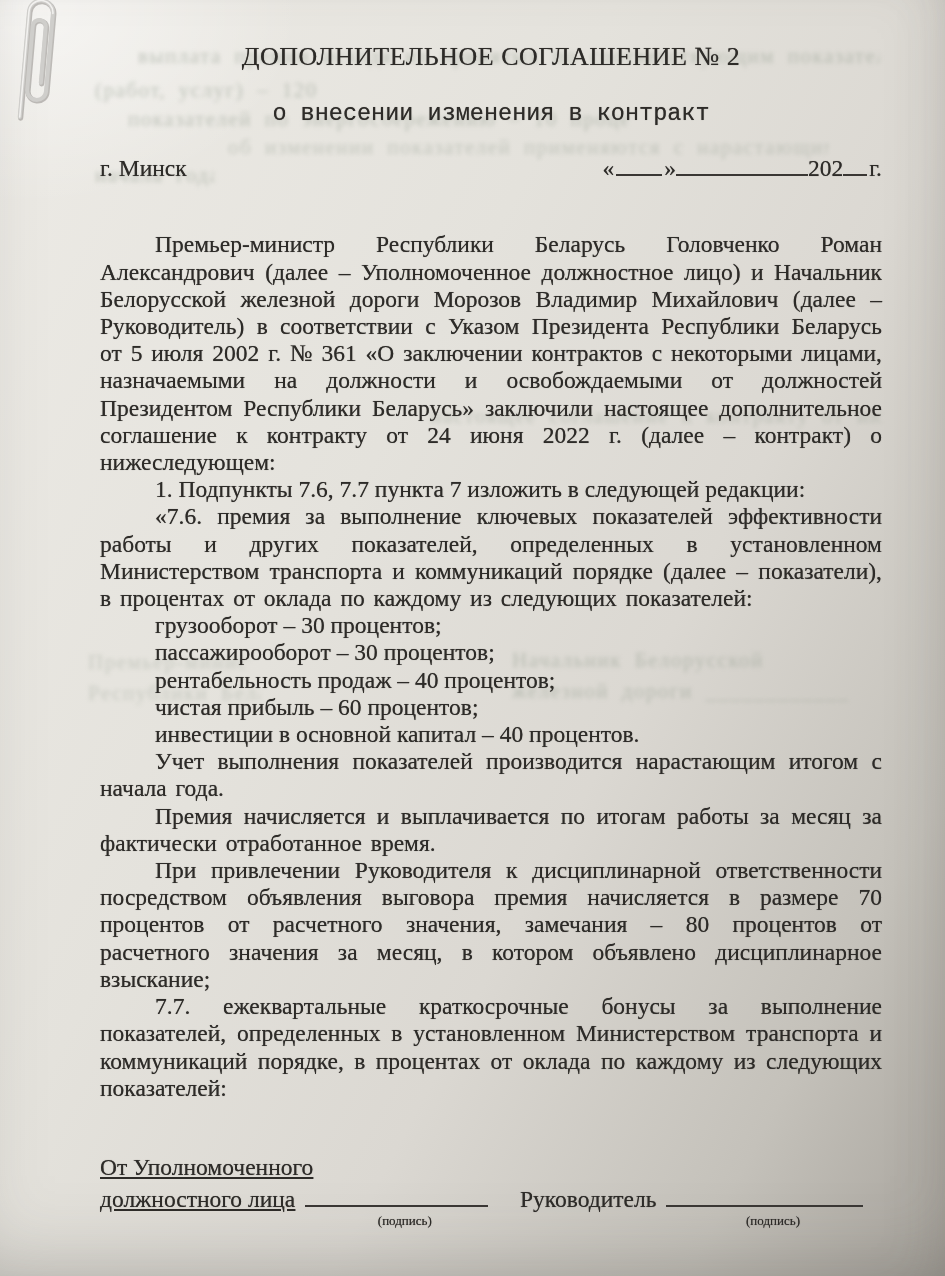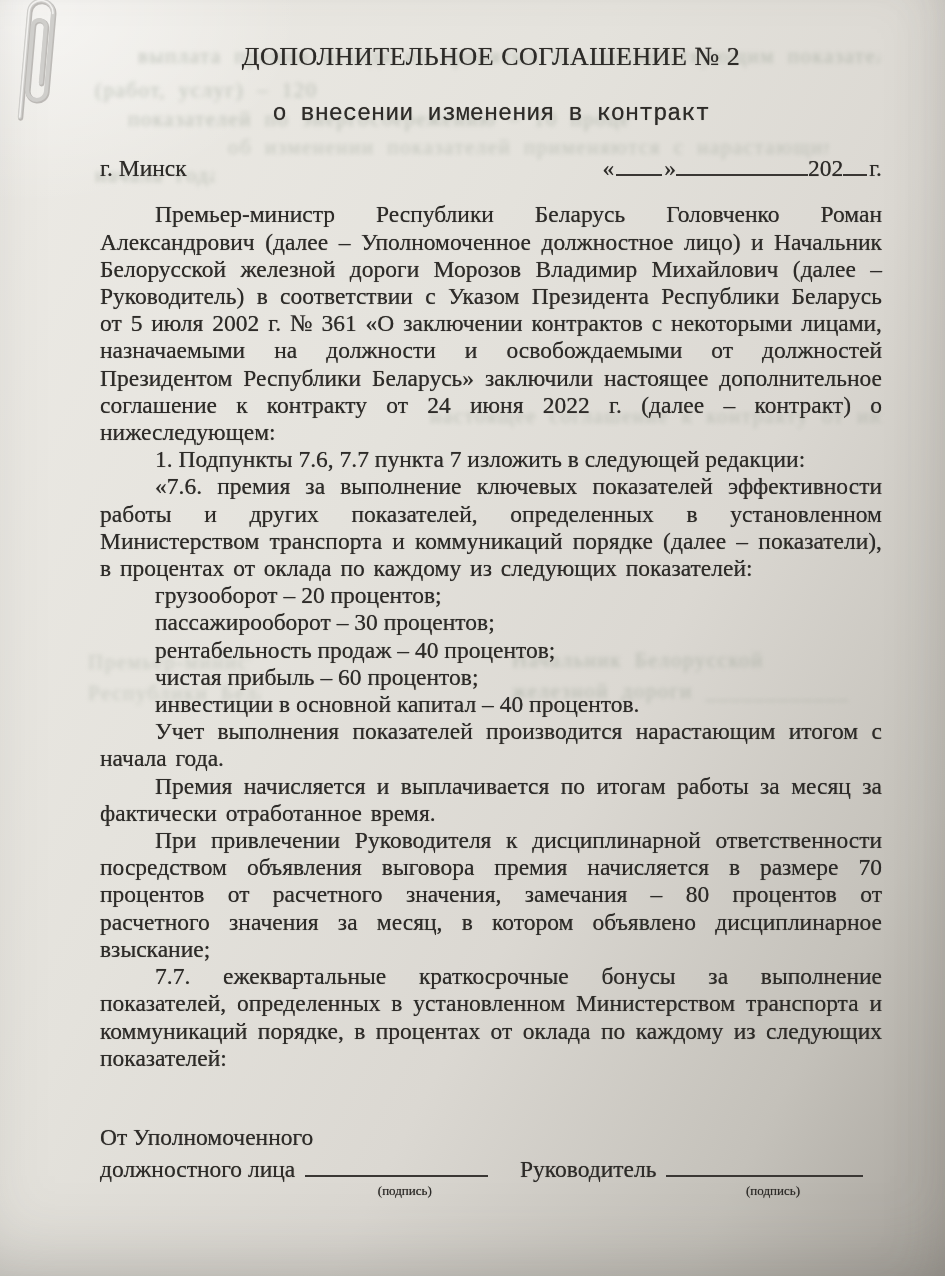--- a/index.html
+++ b/index.html
@@ -55,28 +55,28 @@
   }
   .subtitle { margin-top:28px; text-align:center; font-size:23.5px;font-family:Liberation Mono, monospace; }
 
   .place-row { margin-top:28px; display:flex; justify-content:space-between; align-items:baseline;gap:9px; }
   .date-slot { white-space:nowrap;text-align:center; }
   .blank { display:inline-block; border-bottom:2px solid #3a3734; height:3px; vertical-align:baseline; }
   .blank.day   { width:46px;  margin:0 2px; }
   .blank.month { width:132px; }
   .blank.yearn { width:24px;  margin-right:2px; }
 
-  .body-text { margin-top:19px; }
+  .body-text { margin-top:49px; }
   p { margin:0; }
   .para   { text-align:justify; text-indent:55px; word-spacing:3px; hyphens:none; }
   .line   { text-indent:55px; white-space:nowrap; }
 
   
   .sign { display:flex; margin-top:52px; align-items:flex-start; }
-  .sig-left  { width:420px; }
+  .sig-left  { width:420px;text-decoration:underline; }
   .sig-right { flex:1; padding-top:32px; }
   .sig-row { white-space:nowrap; margin-top:5px; }
   .sig-blank { display:inline-block; position:relative; border-bottom:2px solid #3a3734; height:4px; vertical-align:baseline; margin-left:10px; }
   .sig-blank.l { width:183px; }
   .sig-blank.r { width:197px; }
   .sig-caption {
     position:absolute; top:6px; left:50%; transform:translateX(-50%);
     font-size:13px; color:#2d2b28; letter-spacing:0;margin-left:8px;
   }
 </style>
@@ -114,21 +114,21 @@
 
     <div class="place-row">
       <span>г. Минск</span>
       <span class="date-slot"><span>«</span><span class="blank day"></span><span>»</span><span class="blank month"></span><span>202</span><span class="blank yearn"></span><span>г.</span></span>
     </div>
 
     <div class="body-text">
       <p class="para">Премьер-министр Республики Беларусь Головченко Роман Александрович (далее – Уполномоченное должностное лицо) и Начальник Белорусской железной дороги Морозов Владимир Михайлович (далее – Руководитель) в соответствии с Указом Президента Республики Беларусь от 5 июля 2002 г. № 361 «О заключении контрактов с некоторыми лицами, назначаемыми на должности и освобождаемыми от должностей Президентом Республики Беларусь» заключили настоящее дополнительное соглашение к контракту от 24 июня 2022 г. (далее – контракт) о нижеследующем:</p>
       <p class="line">1. Подпункты 7.6, 7.7 пункта 7 изложить в следующей редакции:</p>
       <p class="para">«7.6. премия за выполнение ключевых показателей эффективности работы и других показателей, определенных в установленном Министерством транспорта и коммуникаций порядке (далее – показатели), в процентах от оклада по каждому из следующих показателей:</p>
-      <p class="line">грузооборот – 20 процентов;</p>
+      <p class="line">грузооборот – 30 процентов;</p>
       <p class="line">пассажирооборот – 30 процентов;</p>
       <p class="line">рентабельность продаж – 40 процентов;</p>
       <p class="line">чистая прибыль – 60 процентов;</p>
       <p class="line">инвестиции в основной капитал – 40 процентов.</p>
       <p class="para">Учет выполнения показателей производится нарастающим итогом с начала года.</p>
       <p class="para">Премия начисляется и выплачивается по итогам работы за месяц за фактически отработанное время.</p>
       <p class="para">При привлечении Руководителя к дисциплинарной ответственности посредством объявления выговора премия начисляется в размере 70 процентов от расчетного значения, замечания – 80 процентов от расчетного значения за месяц, в котором объявлено дисциплинарное взыскание;</p>
       <p class="para">7.7. ежеквартальные краткосрочные бонусы за выполнение показателей, определенных в установленном Министерством транспорта и коммуникаций порядке, в процентах от оклада по каждому из следующих показателей:</p>
     </div>
 

